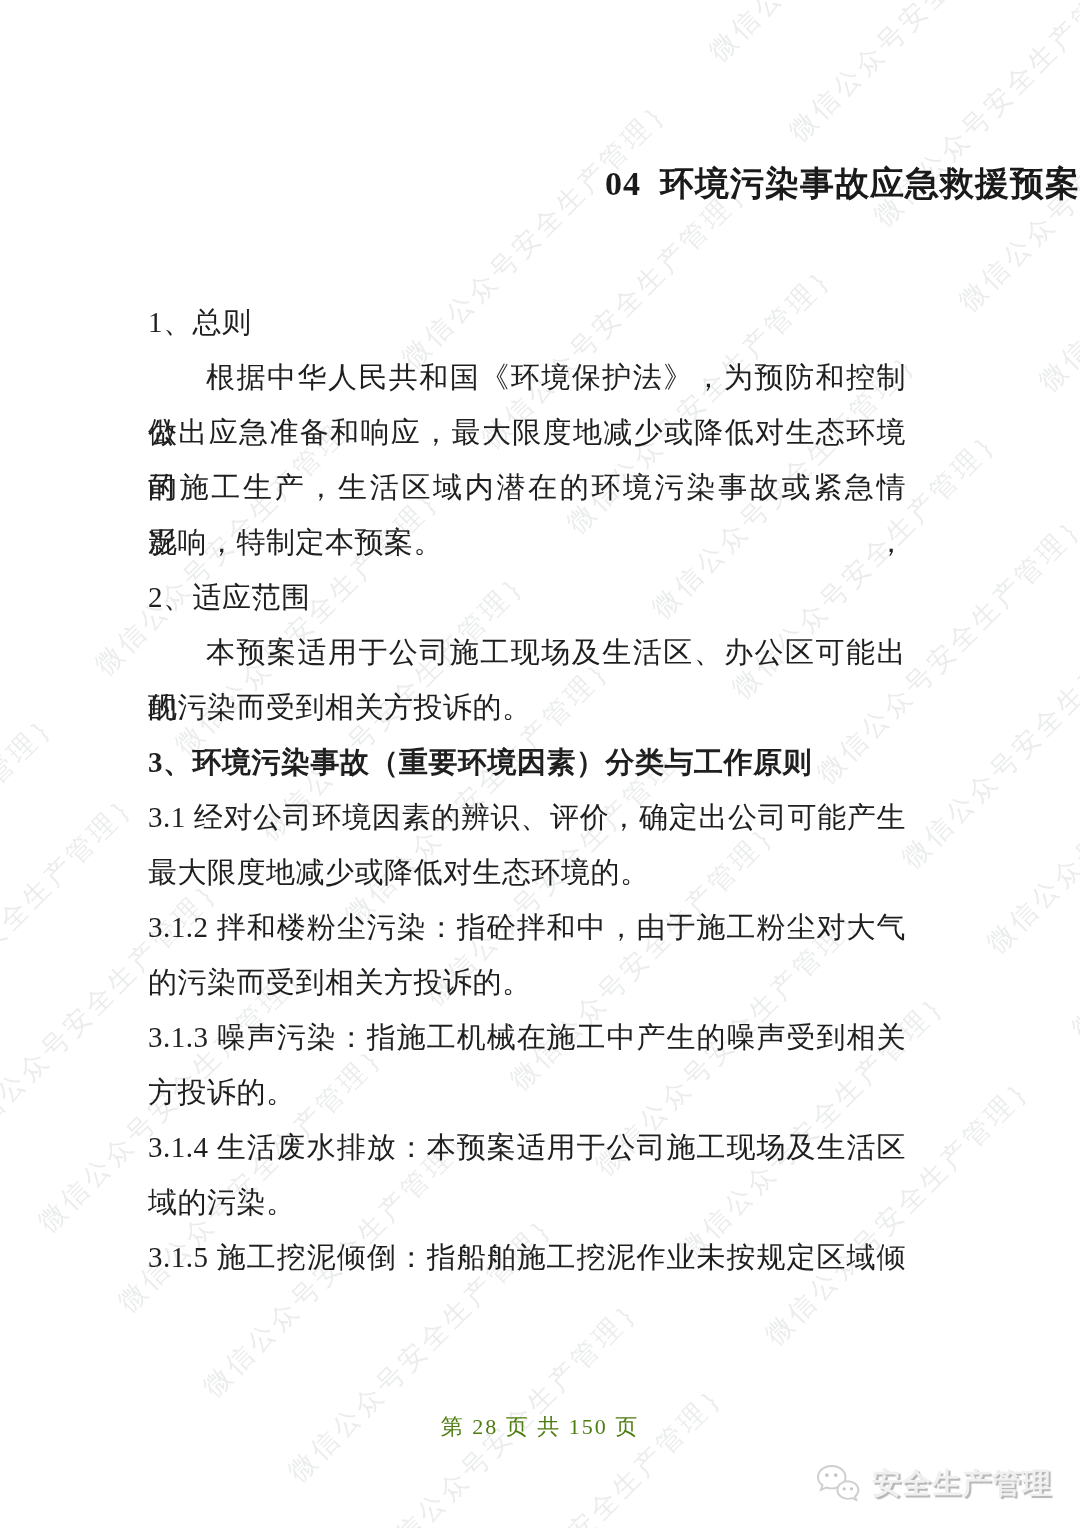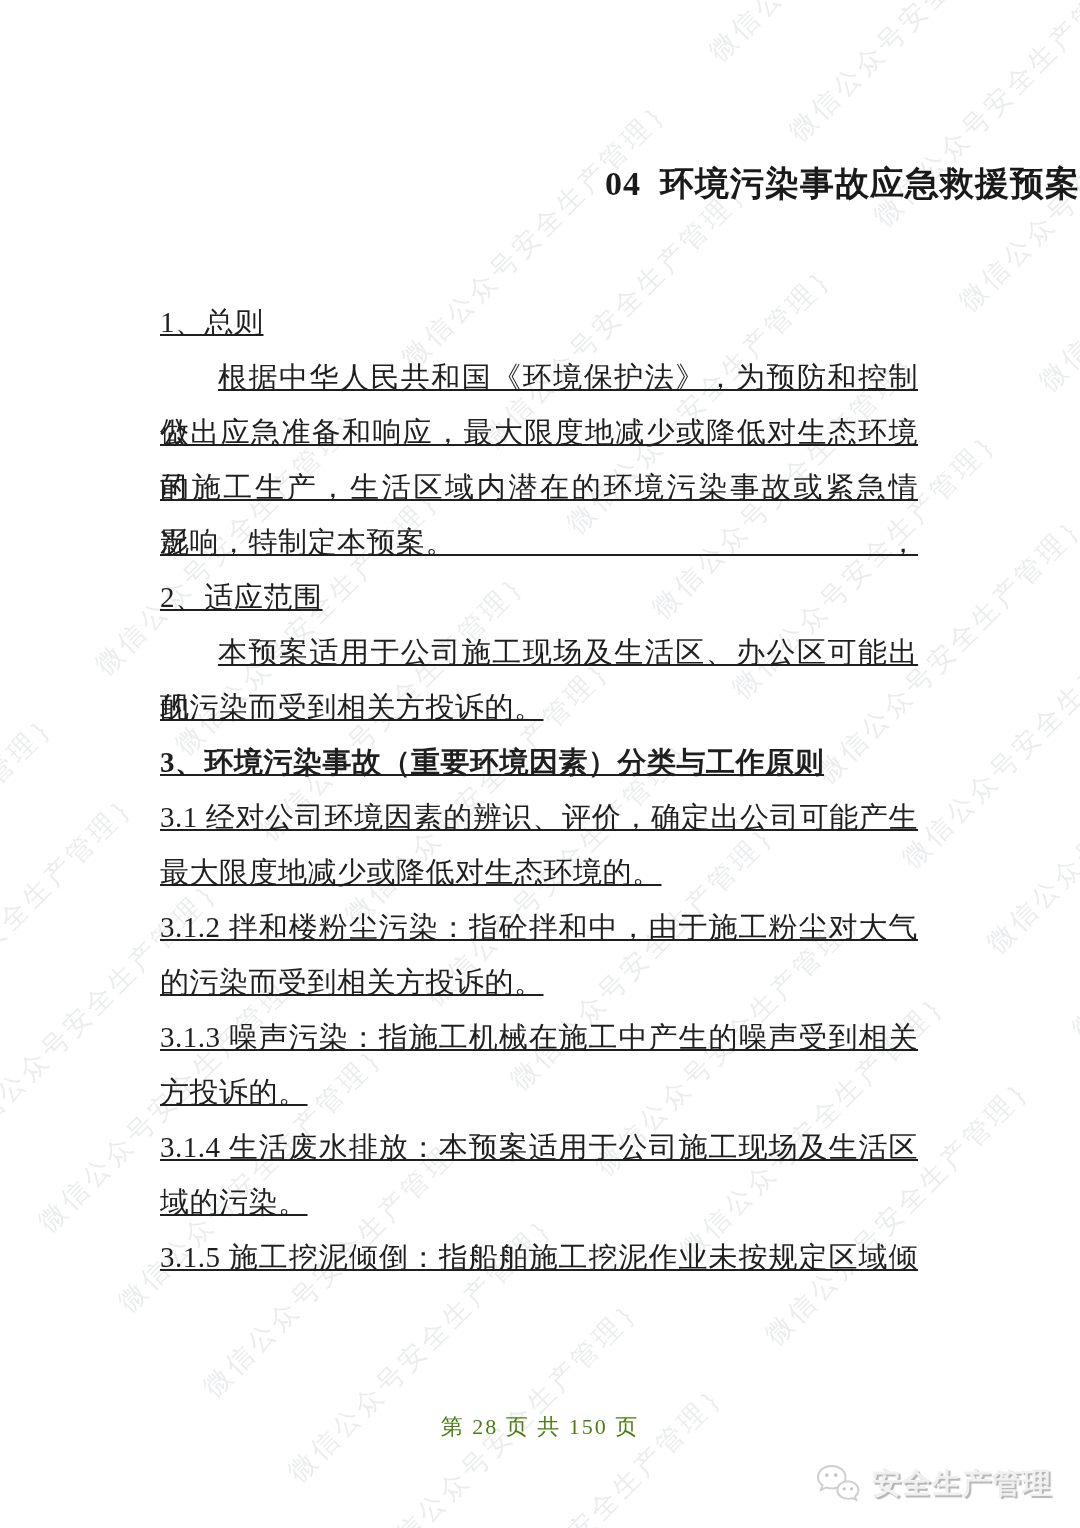--- a/index.html
+++ b/index.html
@@ -50,26 +50,25 @@
     font-weight: bold;
     letter-spacing: 1px;
     color: #1a1a1a;
     white-space: pre;
     z-index: 2;
   }
 
   .content {
     position: absolute;
     top: 295px;
-    left: 160px;
+    left: 148px;
     width: 758px;
     z-index: 2;
     font-size: 29px;
     color: #1f1f1f;
-    text-decoration: underline;
   }
   .line {
     height: 55px;
     line-height: 55px;
     letter-spacing: 0.5px;
   }
   .j {
     text-align: justify;
     text-align-last: justify;
     text-justify: inter-character;

